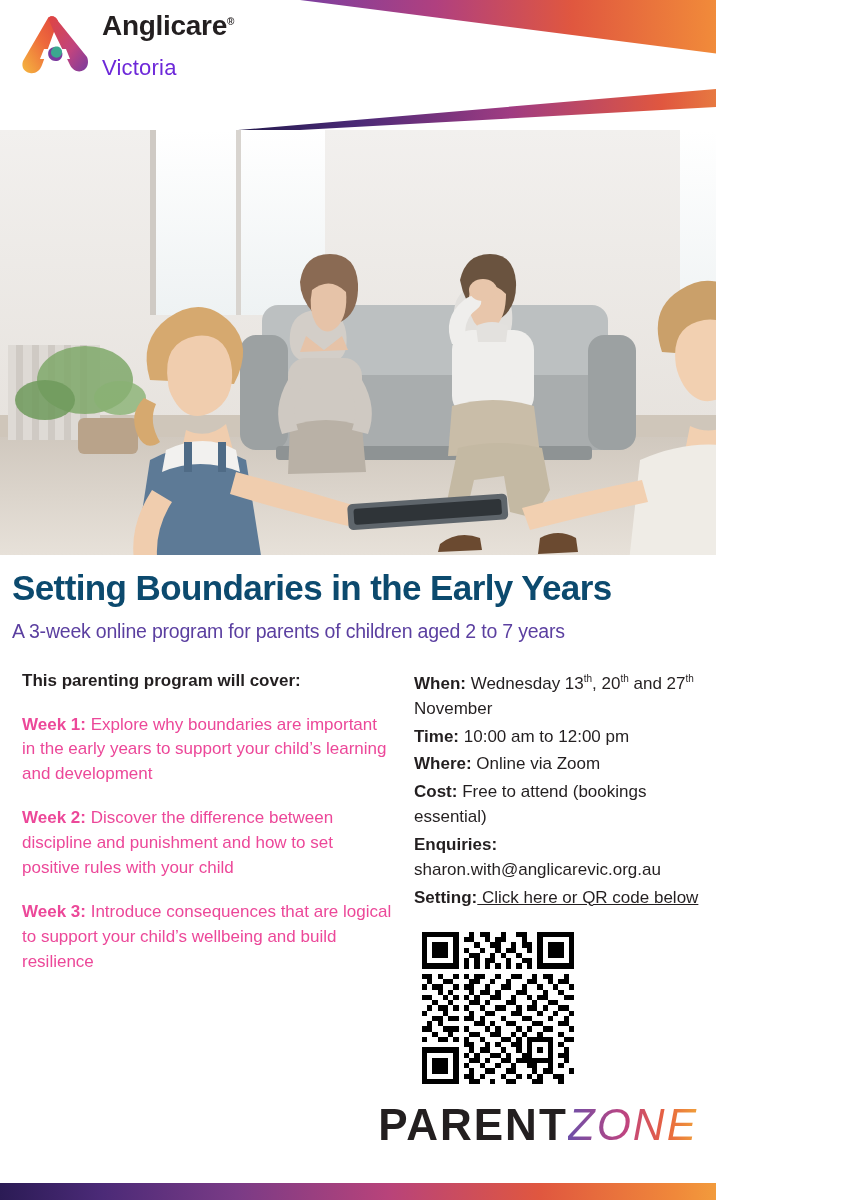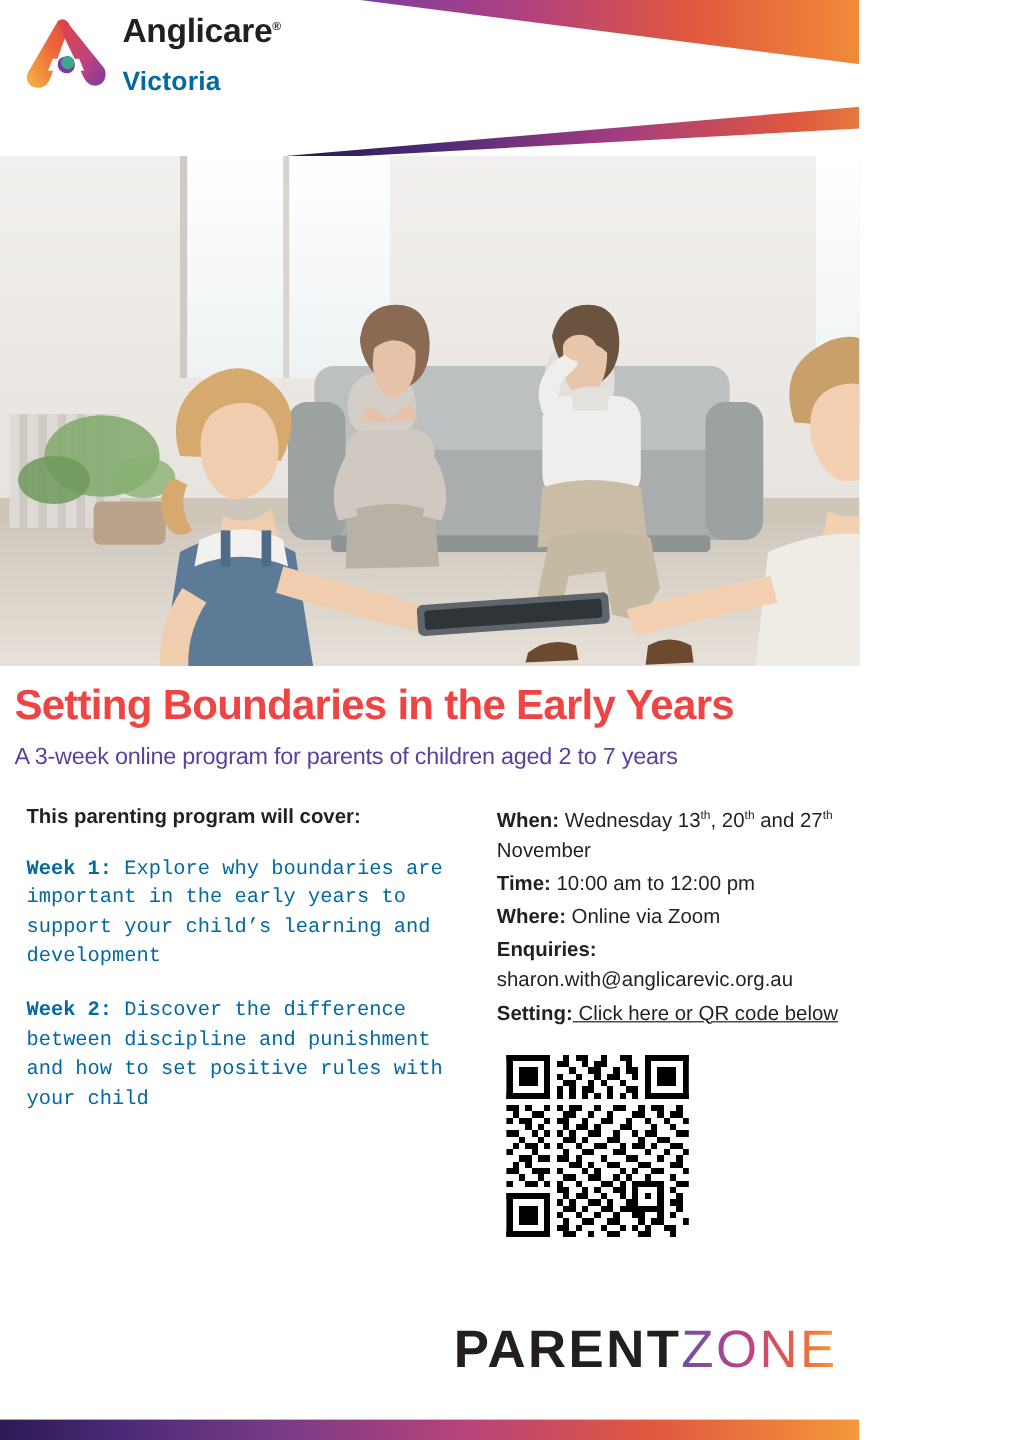--- a/index.html
+++ b/index.html
@@ -59,44 +59,43 @@
     font-weight: bold;
     letter-spacing: -0.3px;
     color: #231f20;
   }
   .logo-text .brand sup {
     font-size: 10px;
     vertical-align: super;
   }
   .logo-text .sub {
     font-size: 22px;
-    color: #0369a1;
+    color: #6d28d9;
     letter-spacing: 0.2px;
     margin-top: 17px;
-    font-weight: bold;
   }
 
   
   .hero {
     position: relative;
     width: 844px;
     height: 425px;
     overflow: hidden;
     background: #d9d5d0;
   }
   .hero svg { display: block; }
 
   
   .titles {
     padding: 14px 12px 0 12px;
   }
   .main-title {
     font-size: 35px;
     font-weight: bold;
-    color: #ef4444;
+    color: #0c4a6e;
     letter-spacing: -0.6px;
     line-height: 1.1;
     margin: 0 0 12px 0;
   }
   .subtitle {
     font-size: 19.5px;
     font-weight: normal;
     color: #5b3fa0;
     letter-spacing: -0.2px;
     margin: 0;
@@ -120,22 +119,21 @@
   .lead {
     font-size: 17px;
     font-weight: bold;
     margin: 0 0 22px 0;
     color: #231f20;
   }
   .week {
     font-size: 17px;
     line-height: 1.45;
     margin: 0 0 20px 0;
-    color: #0369a1;
-    font-family: Liberation Mono, monospace;
+    color: #ec4899;
   }
   .week b { font-weight: bold; }
 
   .detail {
     font-size: 17px;
     line-height: 1.5;
     margin: 0 0 2px 0;
     color: #231f20;
   }
   .detail b { font-weight: bold; }
@@ -165,20 +163,21 @@
     display: flex;
     align-items: flex-end;
     font-size: 44px;
     letter-spacing: 2px;
   }
   .pz .parent {
     font-weight: bold;
     color: #231f20;
   }
   .pz .zone {
+    font-style: italic;
     font-weight: normal;
     background: linear-gradient(90deg, #6d4fa8 0%, #c0447f 45%, #e8633f 75%, #f0a03a 100%);
     -webkit-background-clip: text;
     background-clip: text;
     color: transparent;
   }
 
   
   .footer-bar {
     position: absolute;
@@ -399,31 +398,37 @@
 
     <div class="col-left">
       <p class="lead">This parenting program will cover:</p>
 
       <p class="week">
         <b>Week 1:</b><span> Explore why boundaries are important in the early years to support your child’s learning and development</span>
       </p>
       <p class="week">
         <b>Week 2:</b><span> Discover the difference between discipline and punishment and how to set positive rules with your child</span>
       </p>
+      <p class="week">
+        <b>Week 3:</b><span> Introduce consequences that are logical to support your child’s wellbeing and build resilience</span>
+      </p>
     </div>
 
     <div class="col-right">
       <p class="detail">
         <b>When:</b><span> Wednesday 13</span><sup>th</sup><span>, 20</span><sup>th</sup><span> and 27</span><sup>th</sup><span> November</span>
       </p>
       <p class="detail">
         <b>Time:</b><span> 10:00 am to 12:00 pm</span>
       </p>
       <p class="detail">
         <b>Where:</b><span> Online via Zoom</span>
+      </p>
+      <p class="detail">
+        <b>Cost:</b><span> Free to attend (bookings essential)</span>
       </p>
       <p class="detail">
         <b>Enquiries:</b><span> sharon.with@anglicarevic.org.au</span>
       </p>
       <p class="detail">
         <b>Setting:</b><a class="booking-link" href="#"> Click here or QR code below</a>
       </p>
 
       <div class="qr-wrap">
         <svg class="qr" viewBox="0 0 29 29" shape-rendering="crispEdges">

